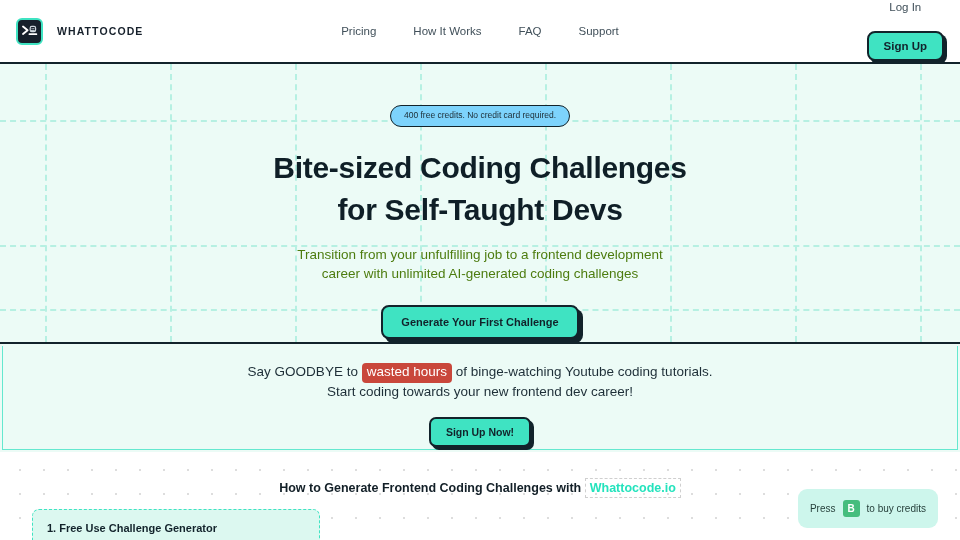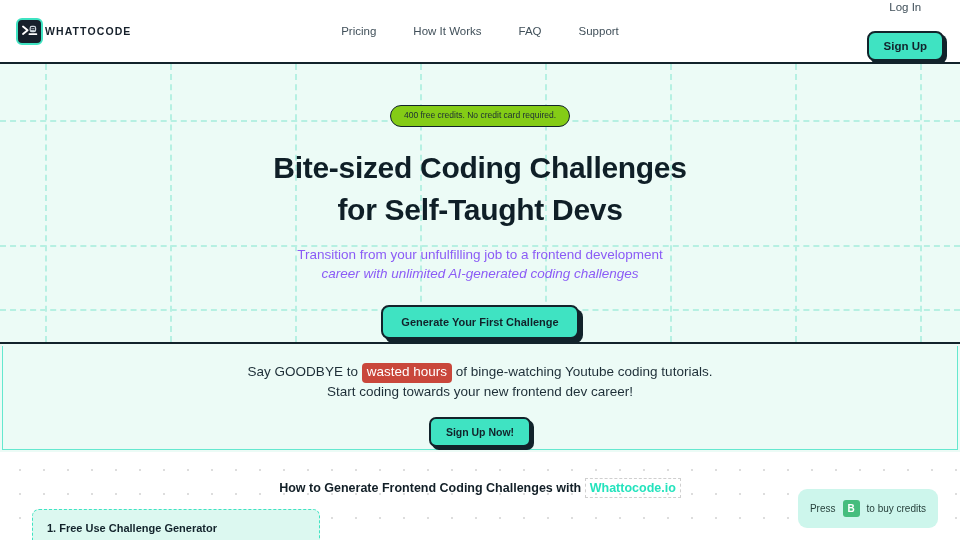--- a/index.html
+++ b/index.html
@@ -16,21 +16,21 @@
   .header {
     position: relative;
     height: 64px;
     background: #ffffff;
     border-bottom: 2px solid #12232b;
     display: flex;
     align-items: center;
     padding: 0 16px;
     z-index: 30;
   }
-  .brand { display: flex; align-items: center; gap: 2px; }
+  .brand { display: flex; align-items: center; gap: 14px; }
   .logo-box {
     width: 27px; height: 27px;
     background: #16202b;
     border: 2px solid #3fe3c2;
     border-radius: 6px;
     position: relative;
     display: flex; align-items: center; justify-content: center;
     flex: none;
   }
   .logo-box svg { display: block; }
@@ -104,44 +104,44 @@
     border-top: 2px dashed #b6f0e2;
   }
   .hero-inner {
     position: relative;
     z-index: 2;
     text-align: center;
     padding-top: 40px;
   }
   .pill {
     display: inline-block;
-    background: #84cc16;
+    background: #7dd3fc;
     border: 1.5px solid #12232b;
     border-radius: 999px;
     padding: 5px 13px 6px;
     font-size: 8.5px;
     color: #1c2c34;
     line-height: 1;
   }
   .headline {
     margin-top: 20px;
     font-size: 30px;
     font-weight: bold;
     line-height: 1.4;
     color: #0f1f27;
     letter-spacing: -0.3px;
   }
   .headline .l2 { display: block; }
   .subhead {
     margin-top: 14px;
     font-size: 13.5px;
     line-height: 1.45;
-    color: #8b5cf6;
-  }
-  .subhead .l2 { display: block; font-style: italic; }
+    color: #4d7c0f;
+  }
+  .subhead .l2 { display: block; }
   .btn-hero {
     margin-top: 21px;
     padding: 9px 18px;
     font-size: 11px;
     border-radius: 8px;
     box-shadow: 4px 4px 0 #12232b;
   }
 
   
   .band2 {

